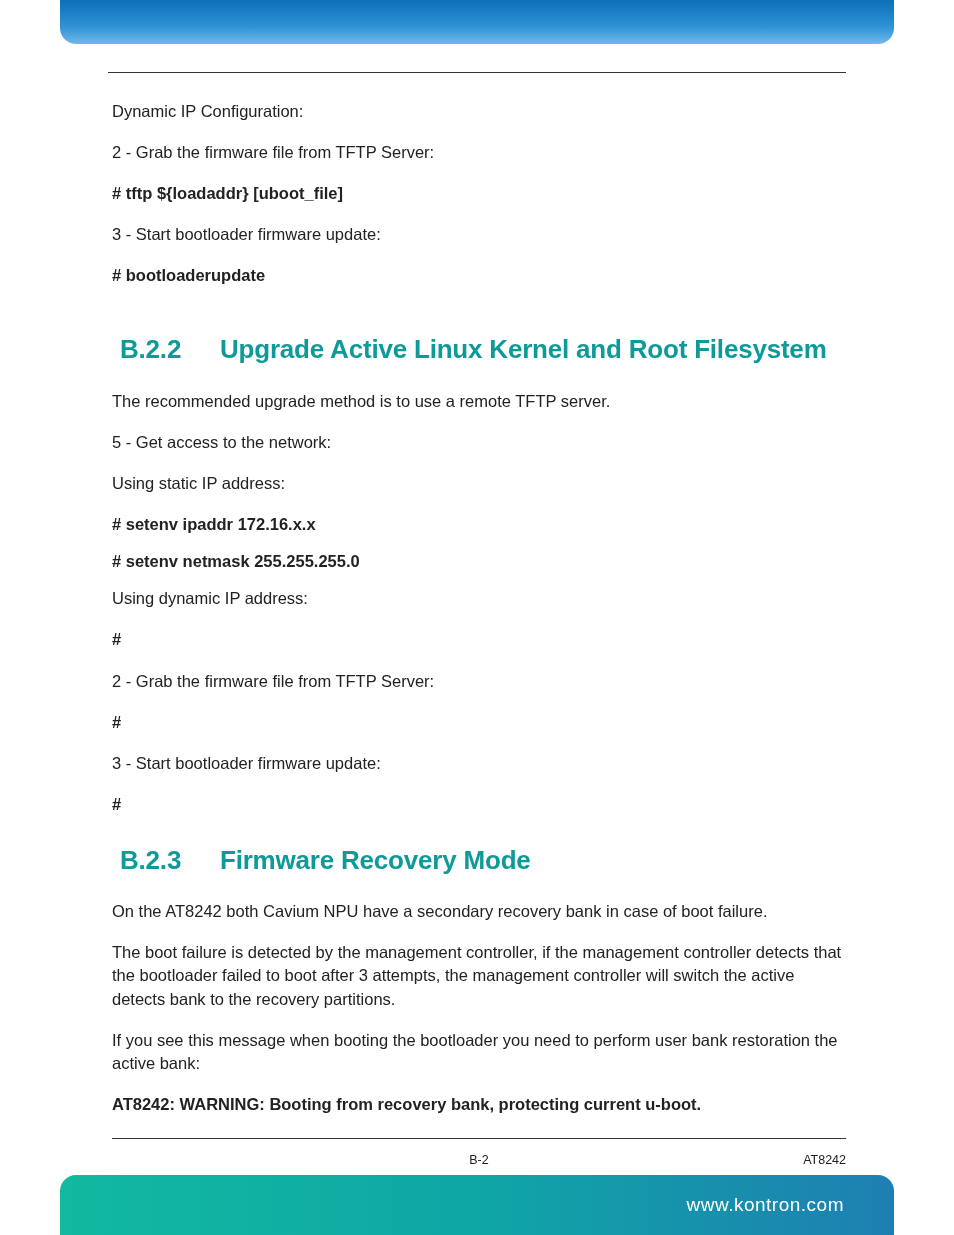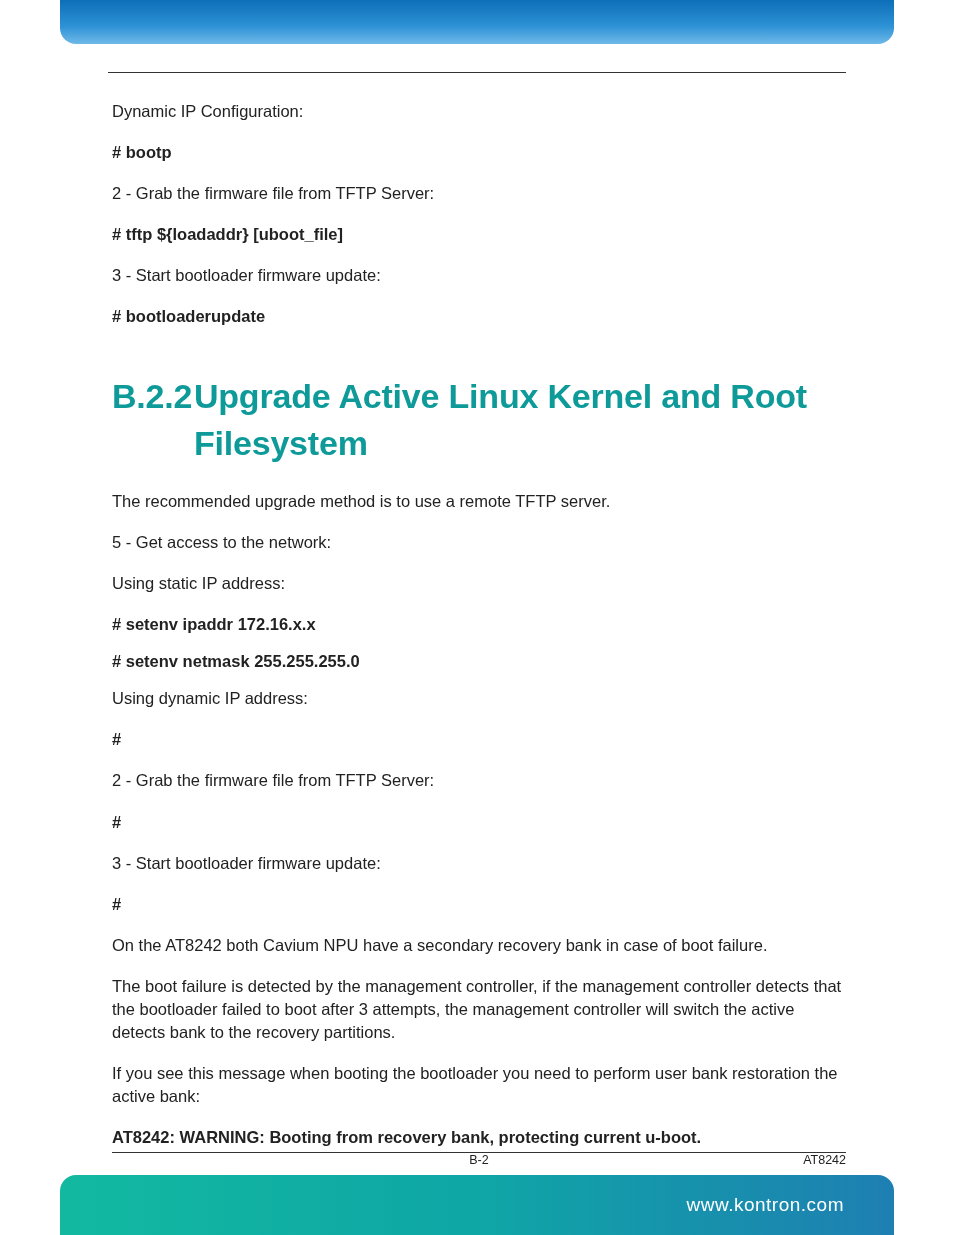--- a/index.html
+++ b/index.html
@@ -45,52 +45,51 @@
     line-height: 1.4;
   }
 
   .content p { margin: 0 0 18px 0; }
   .content p.tight { margin-bottom: 14px; }
   .content .bold { font-weight: 700; }
 
   h2 {
     color: #0f9a9a;
     font-weight: 700;
-    font-size: 34px;
-    margin: 28px 0 22px 0;
+    font-size: 26px;
+    margin: 28px 0 22px 8px;
     letter-spacing: -.2px;
     display: flex;
   }
   h2 .secnum { display: inline-block; width: 100px; }
   h2.sec2 { margin-top: 44px; }
   h2.sec3 { margin-top: 26px; }
 
   .footer-row {
     position: absolute;
     left: 112px; right: 108px; bottom: 68px;
     border-top: 1px solid #333;
-    padding-top: 0;
+    padding-top: 14px;
     font-size: 12.5px;
     color: #222;
     display: flex;
     justify-content: space-between;
   }
   .footer-row .center { position: absolute; left: 0; right: 0; text-align: center; }
   .footer-row .right { margin-left: auto; }
 </style>
 </head>
 <body>
 
 <div class="top-bar"></div>
 <div class="hr-top"></div>
 
 <div class="content">
 
   <p>Dynamic IP Configuration:</p>
-  <p class="bold"># bootp</p>
   <p>2 - Grab the firmware file from TFTP Server:</p>
   <p class="bold"># tftp ${loadaddr} [uboot_file]</p>
   <p>3 - Start bootloader firmware update:</p>
   <p class="bold"># bootloaderupdate</p>
 
   <h2 class="sec2">
     <span class="secnum">B.2.2</span>
     <span>Upgrade Active Linux Kernel and Root Filesystem</span>
   </h2>
 
@@ -99,20 +98,24 @@
   <p>Using static IP address:</p>
   <p class="bold tight"># setenv ipaddr 172.16.x.x</p>
   <p class="bold tight"># setenv netmask 255.255.255.0</p>
   <p>Using dynamic IP address:</p>
   <p class="bold">#</p>
   <p>2 - Grab the firmware file from TFTP Server:</p>
   <p class="bold">#</p>
   <p>3 - Start bootloader firmware update:</p>
   <p class="bold">#</p>
 
+  <h2 class="sec3">
+    <span class="secnum">B.2.3</span>
+    <span>Firmware Recovery Mode</span>
+  </h2>
 
   <p>On the AT8242 both Cavium NPU have a secondary recovery bank in case of boot failure.</p>
   <p>The boot failure is detected by the management controller, if the management controller detects that the bootloader failed to boot after 3 attempts, the management controller will switch the active detects bank to the recovery partitions.</p>
   <p>If you see this message when booting the bootloader you need to perform user bank restoration the active bank:</p>
   <p class="bold">AT8242: WARNING: Booting from recovery bank, protecting current u-boot.</p>
 
 </div>
 
 <div class="footer-row">
   <span class="center">B-2</span>

